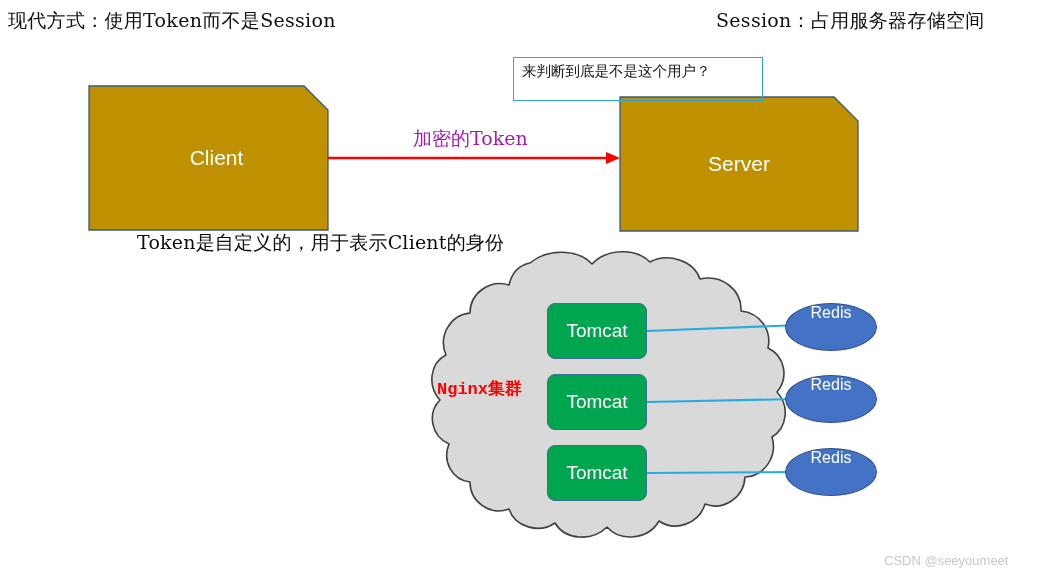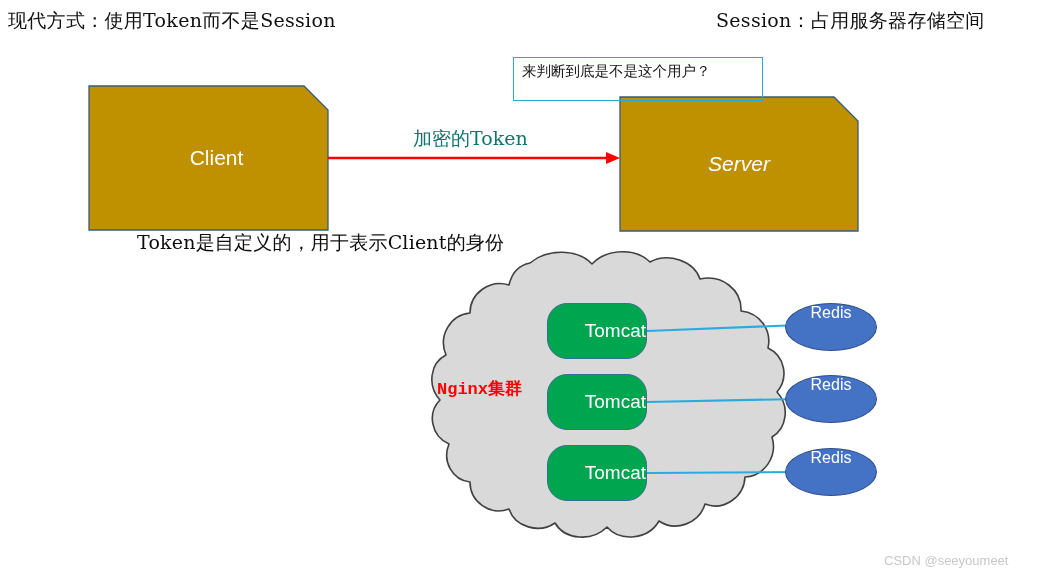--- a/index.html
+++ b/index.html
@@ -58,28 +58,28 @@
     box-sizing: border-box;
     display: flex;
     align-items: center;
     justify-content: center;
     color: #ffffff;
     font-size: 21px;
     z-index: 10;
   }
   .node-box .node-label { position: relative; z-index: 3; }
   #client-box { left: 89px;  top: 86px;  width: 239px; height: 144px; padding-left: 16px; }
-  #server-box { left: 620px; top: 97px;  width: 238px; height: 134px; font-style: italic; }
+  #server-box { left: 620px; top: 97px;  width: 238px; height: 134px; }
 
   
   #arrow-label {
     left: 413px; top: 126px;
     font-family: "DejaVu Serif", "Liberation Serif", serif;
     font-size: 19px;
-    color: #0f766e;
+    color: #a21caf;
     white-space: nowrap;
   }
 
   
   #token-caption {
     left: 137px; top: 230px;
     font-family: "DejaVu Serif", "Liberation Serif", serif;
     font-size: 19px;
     color: #0d0d0d;
     white-space: nowrap;
@@ -96,24 +96,24 @@
     white-space: nowrap;
     z-index: 25;
   }
 
   
   .tomcat-box {
     box-sizing: border-box;
     width: 100px; height: 56px;
     background: #00A550;
     border: 1px solid #3B6E8F;
-    border-radius: 20px;
+    border-radius: 8px;
     display: flex;
     align-items: center;
-    justify-content: flex-end;
+    justify-content: center;
     color: #ffffff;
     font-size: 19px;
     z-index: 30;
   }
   #tomcat-1 { left: 547px; top: 303px; }
   #tomcat-2 { left: 547px; top: 374px; }
   #tomcat-3 { left: 547px; top: 445px; }
 
   
   .redis-node {

